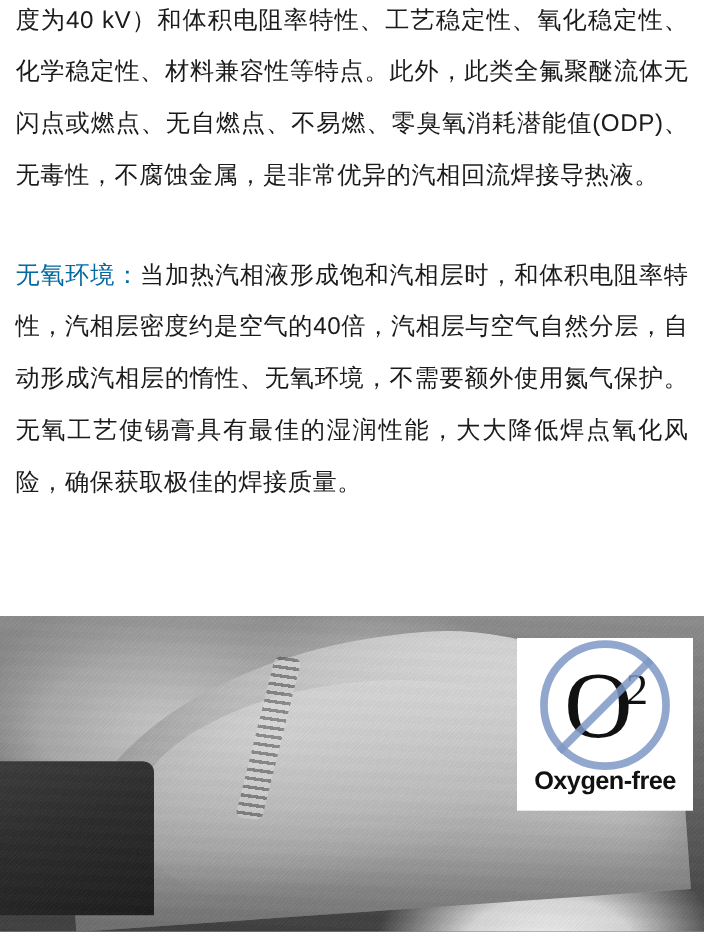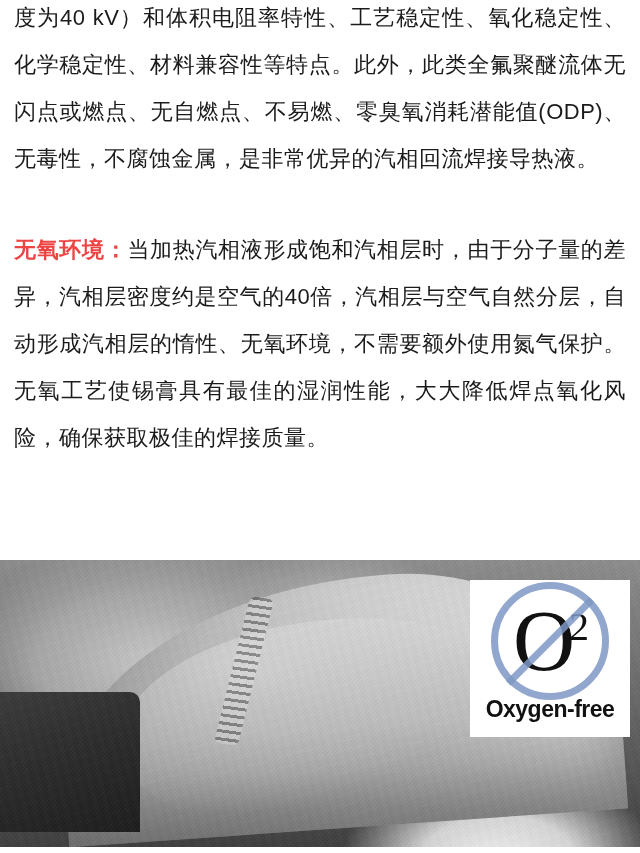--- a/index.html
+++ b/index.html
@@ -44,22 +44,22 @@
   .para-lead {
     margin: 0;
     font-size: 22px;
     line-height: 47px;
     letter-spacing: 0.5px;
     text-align: justify;
     text-justify: inter-ideograph;
     color: #1b1b1b;
   }
   .para-lead .lead-label {
-    font-weight: bold;
-    color: #ef4444;
+    font-weight: normal;
+    color: #0369a1;
   }
   .figure {
     position: absolute;
     left: 0;
     bottom: 0;
     width: 640px;
     height: 287px;
     overflow: hidden;
     background: #6e6e6e;
     margin-top: 19px;
@@ -201,21 +201,21 @@
 <body>
 
 <div class="page">
 
   <div class="article-body">
 
     <p class="para para-top">度为40 kV）和体积电阻率特性、工艺稳定性、氧化稳定性、化学稳定性、材料兼容性等特点。此外，此类全氟聚醚流体无闪点或燃点、无自燃点、不易燃、零臭氧消耗潜能值(ODP)、无毒性，不腐蚀金属，是非常优异的汽相回流焊接导热液。</p>
 
     <div class="spacer"></div>
 
-    <p class="para-lead"><span class="lead-label">无氧环境：</span><span>当加热汽相液形成饱和汽相层时，由于分子量的差异，汽相层密度约是空气的40倍，汽相层与空气自然分层，自动形成汽相层的惰性、无氧环境，不需要额外使用氮气保护。无氧工艺使锡膏具有最佳的湿润性能，大大降低焊点氧化风险，确保获取极佳的焊接质量。</span></p>
+    <p class="para-lead"><span class="lead-label">无氧环境：</span><span>当加热汽相液形成饱和汽相层时，和体积电阻率特性，汽相层密度约是空气的40倍，汽相层与空气自然分层，自动形成汽相层的惰性、无氧环境，不需要额外使用氮气保护。无氧工艺使锡膏具有最佳的湿润性能，大大降低焊点氧化风险，确保获取极佳的焊接质量。</span></p>
 
   </div>
 
   <div class="figure">
     <div class="photo"></div>
     <div class="fillet"></div>
     <div class="fillet-shadow"></div>
     <div class="solder-block"></div>
     <div class="ridge"></div>
     <div class="grain"></div>

